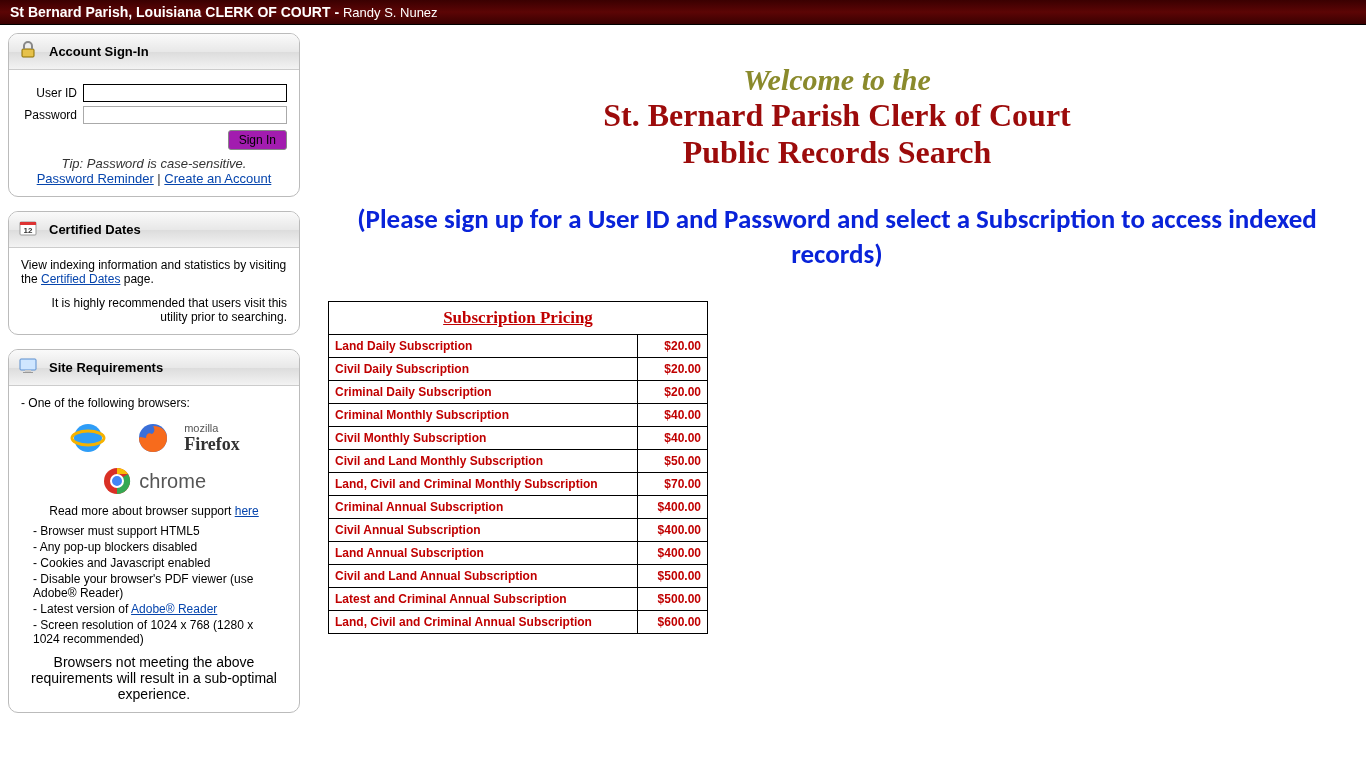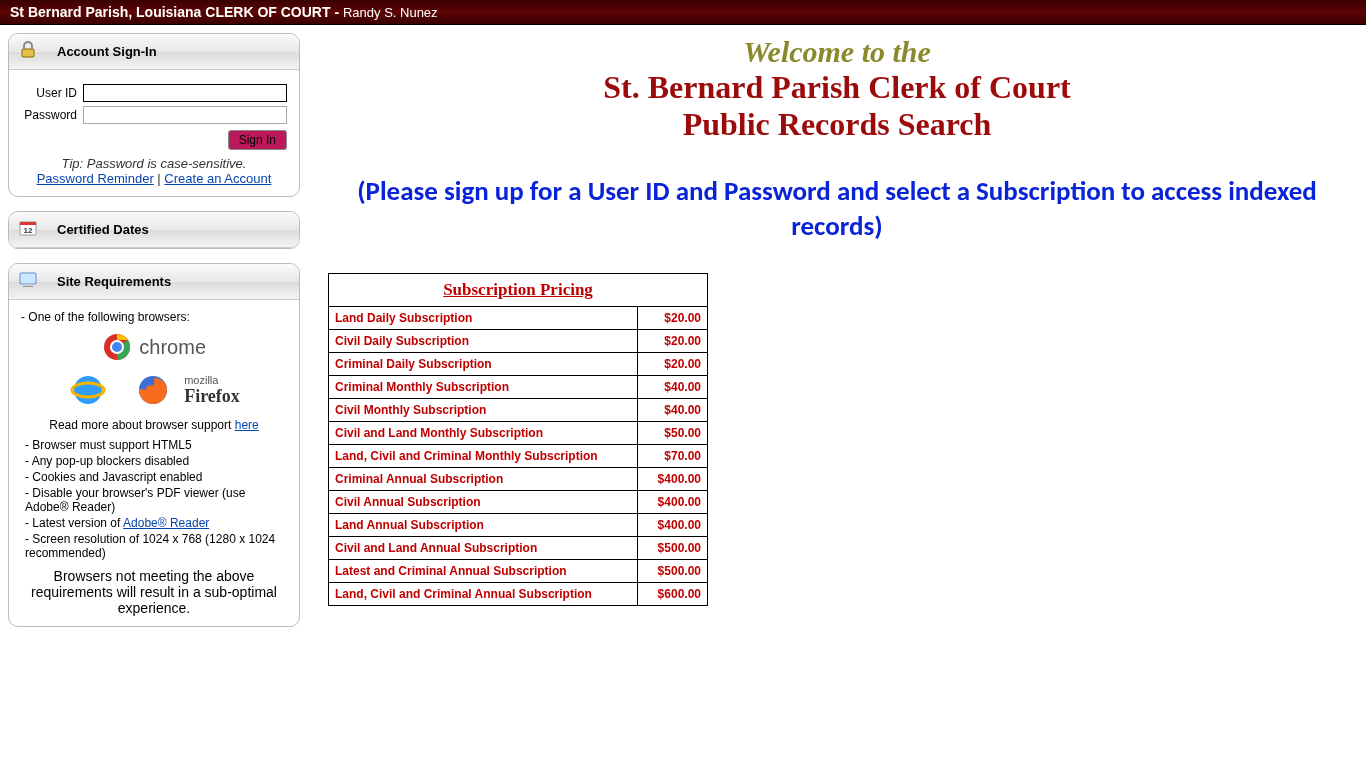--- a/index.html
+++ b/index.html
@@ -27,48 +27,48 @@
     border-radius: 10px;
     margin-bottom: 14px;
     background: #fff;
     overflow: hidden;
   }
   .panel-head {
     background: linear-gradient(to bottom, #fafafa, #e8e8e8 50%, #dcdcdc 51%, #f3f3f3);
     padding: 7px 10px;
     display: flex;
     align-items: center;
-    gap: 20px;
+    gap: 12px;
     font-weight: bold;
     font-size: 13px;
     border-bottom: 1px solid #ccc;
   }
   .panel-body { padding: 10px 12px; font-size: 12px; }
   .form-row { display: flex; align-items: center; margin: 4px 0; }
   .form-row label { width: 62px; text-align: right; padding-right: 6px; }
   .form-row input[type=text], .form-row input[type=password] {
     flex: 1;
     border: 1px solid #000;
     padding: 2px 4px;
     font-size: 12px;
     height: 18px;
   }
   .signin-btn-row { text-align: right; margin: 6px 0 2px 0; }
   .signin-btn-row button {
     font-size: 12px;
     padding: 2px 10px;
-    background: #be185d;
+    background: #a21caf;
     border: 1px solid #888;
     border-radius: 3px;
   }
   .tip-block { text-align: center; font-size: 13px; margin-top: 6px; }
   .tip-block .tip { font-style: italic; color: #333; }
   a { color: #0645AD; text-decoration: underline; cursor: pointer; }
   .sep { color: #333; }
-  .welcome-block { text-align: center; font-family: Georgia, "Times New Roman", serif; }
+  .welcome-block { text-align: center; font-family: Georgia, "Times New Roman", serif; margin-top: 28px; }
   .welcome-pre { font-size: 30px; font-style: italic; color: #8a8a2c; font-weight: bold; }
   .welcome-main1 { font-size: 32px; color: #9c0b0b; font-weight: bold; }
   .welcome-main2 { font-size: 32px; color: #9c0b0b; font-weight: bold; }
   .signup-note {
     text-align: center;
     font-family: "Segoe UI", Calibri, Arial, sans-serif;
     color: #0923d9;
     font-weight: 600;
     font-size: 27px;
     margin: 30px 0 30px 0;
@@ -94,21 +94,21 @@
     border: 1px solid #000;
     padding: 4px 6px;
     color: #c00000;
     font-weight: bold;
     font-size: 12px;
   }
   .pricing-table td.price { text-align: right; width: 70px; }
   .browser-icons { text-align: center; margin: 8px 0; }
   .browser-icons svg { vertical-align: middle; }
   .req-list { margin: 6px 0; padding: 0; }
-  .req-list div { margin: 2px 4px; }
+  .req-list div { margin: 2px 12px; }
   .req-note { text-align: center; margin-top: 8px; font-size: 14px; }
   .browser-label { text-align:center; margin: 6px 0; font-size:12px; }
   .ff-box { display:inline-flex; flex-direction:column; align-items:flex-start; margin-left:10px; vertical-align:middle; font-size:11px; color:#555; }
   .ff-box .ff-main { font-family: Georgia, serif; font-size:18px; font-weight:bold; color:#333; }
 </style>
 </head>
 <body>
 
 <div class="header-bar">
   <span class="title">St Bernard Parish, Louisiana CLERK OF COURT - </span><span class="subtitle">Randy S. Nunez</span>
@@ -150,65 +150,71 @@
       <div class="panel-head">
         <span>
           <svg width="18" height="18" viewBox="0 0 18 18">
               <rect x="1" y="3" width="16" height="13" rx="1" fill="#fff" stroke="#999"></rect>
               <rect x="1" y="3" width="16" height="3" fill="#d33"></rect>
               <text x="9" y="14" text-anchor="middle" font-size="8" fill="#333">12</text>
             </svg>
         </span>
         <span>Certified Dates</span>
       </div>
+      <div class="panel-body">
+        <div>
+          <span>View indexing information and statistics by visiting the </span><a>Certified Dates</a><span> page.</span>
+        </div>
+        <div style="text-align:right; margin-top:10px;">It is highly recommended that users visit this utility prior to searching.</div>
+      </div>
     </div>
 
     <div class="panel">
       <div class="panel-head">
         <span>
           <svg width="18" height="18" viewBox="0 0 18 18">
               <rect x="1" y="2" width="16" height="11" rx="1" fill="#cfe6ff" stroke="#5a8ecf"></rect>
               <rect x="6" y="13" width="6" height="2" fill="#ccc"></rect>
               <rect x="4" y="15" width="10" height="1" fill="#999"></rect>
             </svg>
         </span>
         <span>Site Requirements</span>
       </div>
       <div class="panel-body">
         <div>- One of the following browsers:</div>
-        <div class="browser-icons">
-          <span>
-            <svg width="30" height="30" viewBox="0 0 30 30">
-                <circle cx="15" cy="15" r="13" fill="#d93025"></circle>
-                <path d="M15 2 a13 13 0 0 1 11 6 L15 8z" fill="#fbbc04"></path>
-                <path d="M26 8 a13 13 0 0 1 -11 20 L15 15z" fill="#34a853"></path>
-                <circle cx="15" cy="15" r="6" fill="#4285f4" stroke="#fff" stroke-width="2"></circle>
-              </svg>
-          </span>
-          <span style="font-size:20px; color:#555; vertical-align:middle; margin-left:4px;">chrome</span>
-        </div>
         <div class="browser-icons">
           <span>
             <svg width="40" height="40" viewBox="0 0 40 40">
                 <circle cx="20" cy="20" r="14" fill="#2e9df7"></circle>
                 <ellipse cx="20" cy="20" rx="16" ry="7" fill="none" stroke="#f5b200" stroke-width="3"></ellipse>
               </svg>
           </span>
           <span style="display:inline-block; width:20px;"></span>
           <span>
             <svg width="36" height="36" viewBox="0 0 36 36">
                 <circle cx="18" cy="18" r="14" fill="#3a6fd8"></circle>
                 <path d="M4 18 a14 14 0 0 0 28 0 c0 -6 -4 -12 -14 -12 c2 3 2 6 -1 8 c-3 -2 -6 0 -6 4 c-3 0 -6 -2 -7 0z" fill="#f76b1c"></path>
               </svg>
           </span>
           <span class="ff-box">
             <span>mozilla</span>
             <span class="ff-main">Firefox</span>
           </span>
         </div>
+        <div class="browser-icons">
+          <span>
+            <svg width="30" height="30" viewBox="0 0 30 30">
+                <circle cx="15" cy="15" r="13" fill="#d93025"></circle>
+                <path d="M15 2 a13 13 0 0 1 11 6 L15 8z" fill="#fbbc04"></path>
+                <path d="M26 8 a13 13 0 0 1 -11 20 L15 15z" fill="#34a853"></path>
+                <circle cx="15" cy="15" r="6" fill="#4285f4" stroke="#fff" stroke-width="2"></circle>
+              </svg>
+          </span>
+          <span style="font-size:20px; color:#555; vertical-align:middle; margin-left:4px;">chrome</span>
+        </div>
         <div class="browser-label">
           <span>Read more about browser support </span><a>here</a>
         </div>
         <div class="req-list">
           <div>- Browser must support HTML5</div>
           <div>- Any pop-up blockers disabled</div>
           <div>- Cookies and Javascript enabled</div>
           <div>- Disable your browser's PDF viewer (use Adobe® Reader)</div>
           <div><span>- Latest version of </span><a>Adobe® Reader</a></div>
           <div>- Screen resolution of 1024 x 768 (1280 x 1024 recommended)</div>

